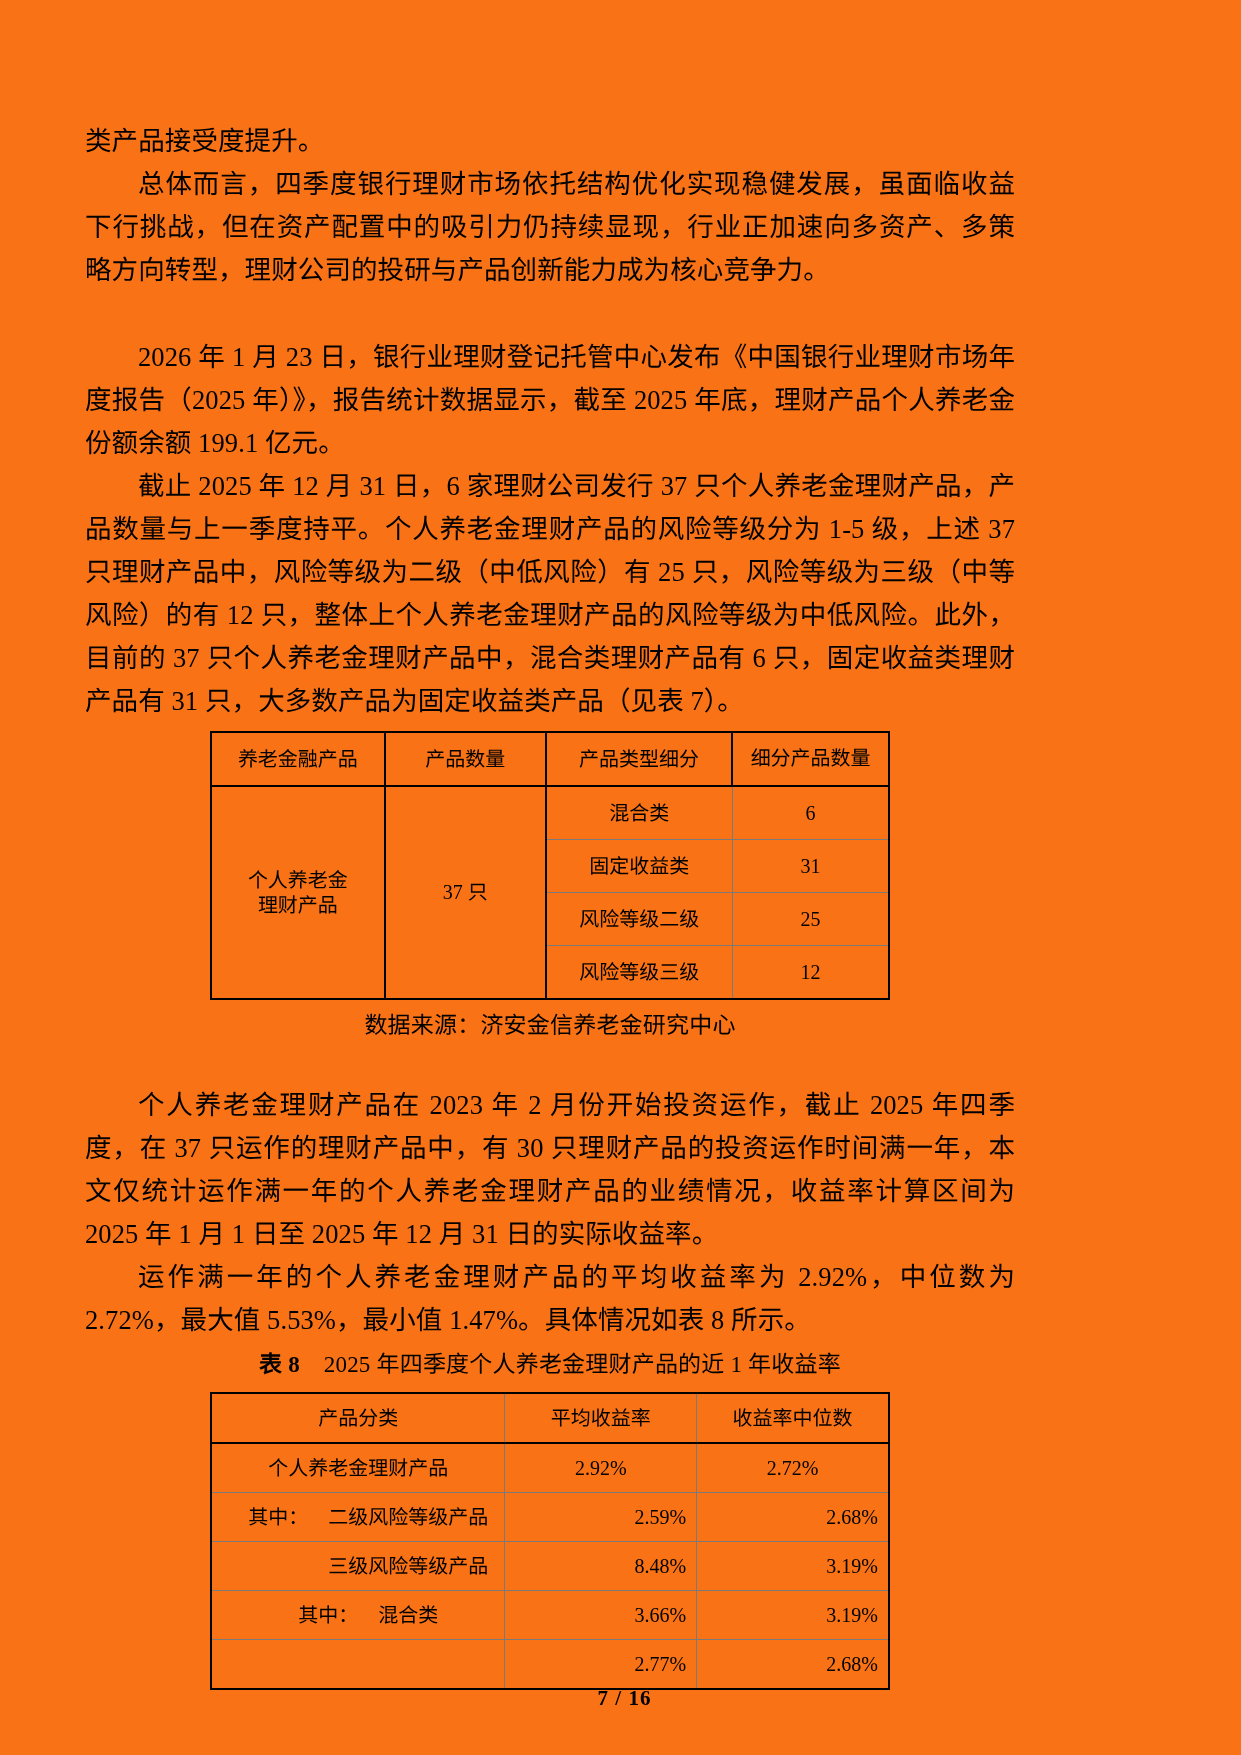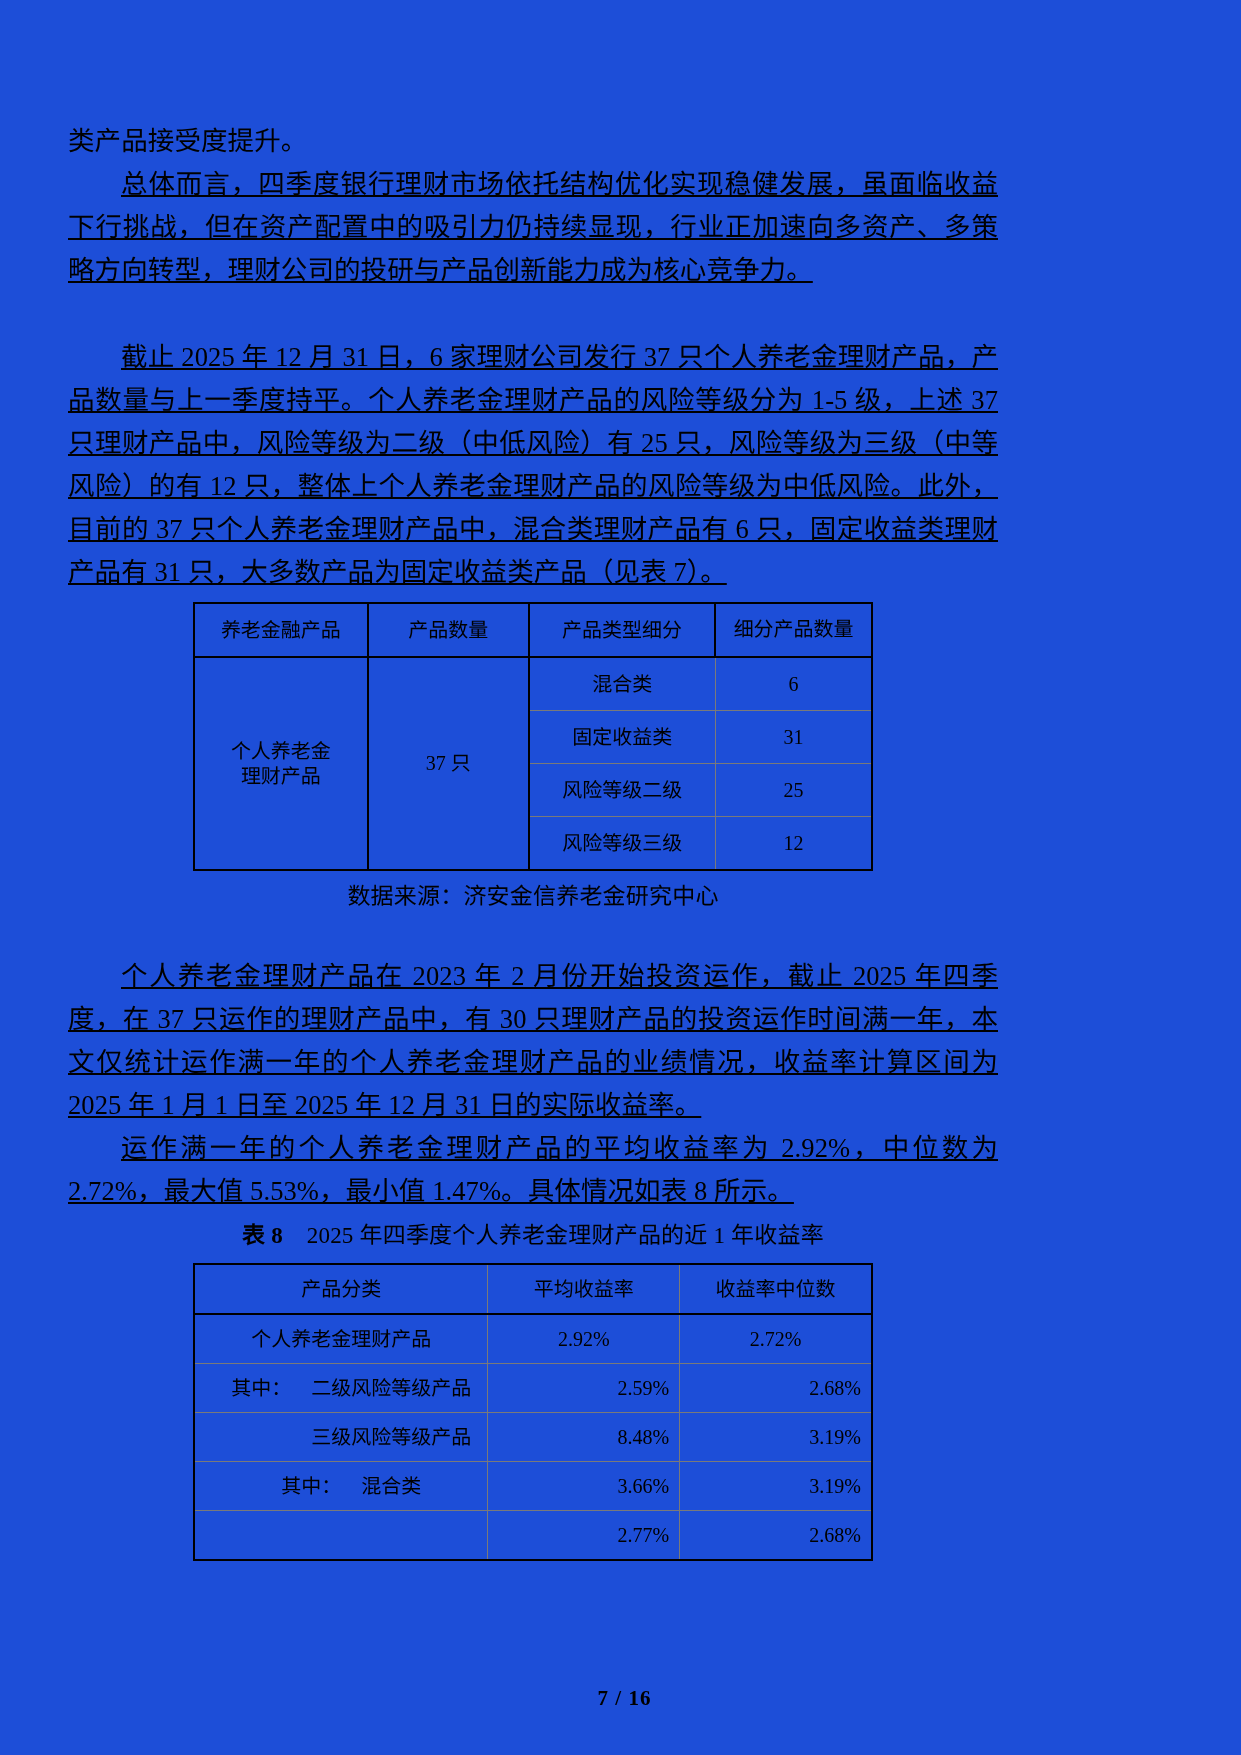--- a/index.html
+++ b/index.html
@@ -10,39 +10,38 @@
   }
   body {
     font-family: "Liberation Serif", "DejaVu Serif", serif;
     color: #000000;
   }
   .page {
     position: relative;
     width: 1241px;
     height: 1755px;
     margin: 0 auto;
-    background: #1d4ed8;
+    background: #f97316;
     box-sizing: border-box;
-    padding: 120px 150px 0 68px;
+    padding: 120px 150px 0 85px;
     overflow: hidden;
   }
   .content {
     width: 930px;
   }
   p.body-text {
     margin: 0;
     font-size: 26.5px;
     line-height: 43px;
     text-align: justify;
     text-justify: inter-ideograph;
     letter-spacing: 0.1px;
   }
   p.indent {
     text-indent: 2em;
-    text-decoration: underline;
   }
   .spacer-lg { height: 44px; }
 
   .table-caption {
     font-size: 23px;
     line-height: 38px;
     text-align: center;
     margin: 0;
     padding-top: 4px;
     letter-spacing: 0.2px;
@@ -123,20 +122,21 @@
 
 <div class="page">
   <div class="content">
 
     <p class="body-text">类产品接受度提升。</p>
 
     <p class="body-text indent">总体而言，四季度银行理财市场依托结构优化实现稳健发展，虽面临收益下行挑战，但在资产配置中的吸引力仍持续显现，行业正加速向多资产、多策略方向转型，理财公司的投研与产品创新能力成为核心竞争力。</p>
 
     <div class="spacer-lg"></div>
 
+    <p class="body-text indent">2026 年 1 月 23 日，银行业理财登记托管中心发布《中国银行业理财市场年度报告（2025 年）》，报告统计数据显示，截至 2025 年底，理财产品个人养老金份额余额 199.1 亿元。</p>
 
     <p class="body-text indent">截止 2025 年 12 月 31 日，6 家理财公司发行 37 只个人养老金理财产品，产品数量与上一季度持平。个人养老金理财产品的风险等级分为 1-5 级，上述 37 只理财产品中，风险等级为二级（中低风险）有 25 只，风险等级为三级（中等风险）的有 12 只，整体上个人养老金理财产品的风险等级为中低风险。此外，目前的 37 只个人养老金理财产品中，混合类理财产品有 6 只，固定收益类理财产品有 31 只，大多数产品为固定收益类产品（见表 7）。</p>
 
 
     <table class="doc-table" id="table7">
       <tbody>
         <tr class="header-row">
           <td class="col-a c">养老金融产品</td>
           <td class="col-b c">产品数量</td>
           <td class="col-c c">产品类型细分</td>

